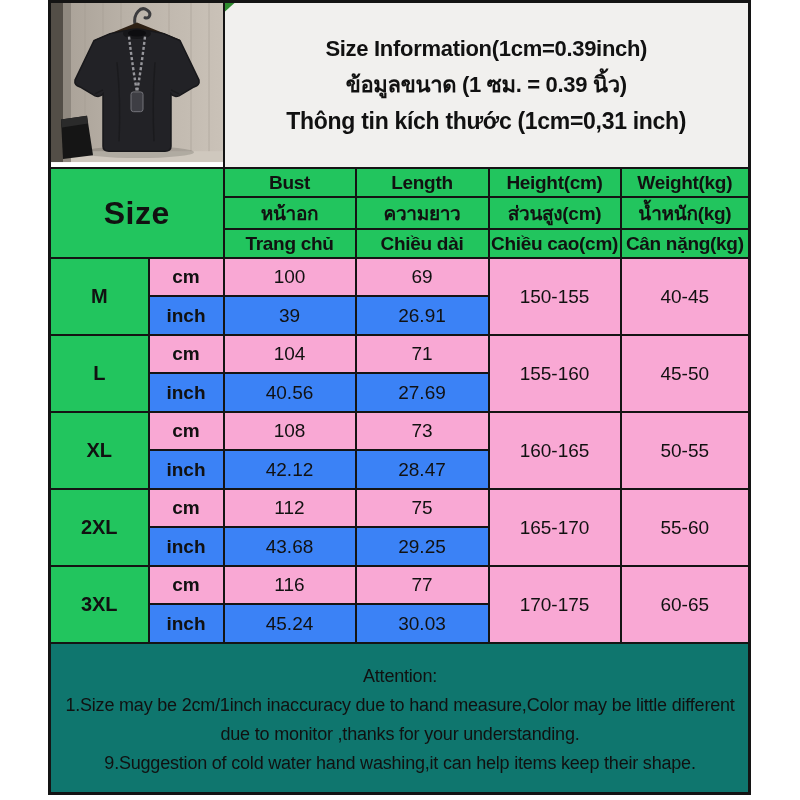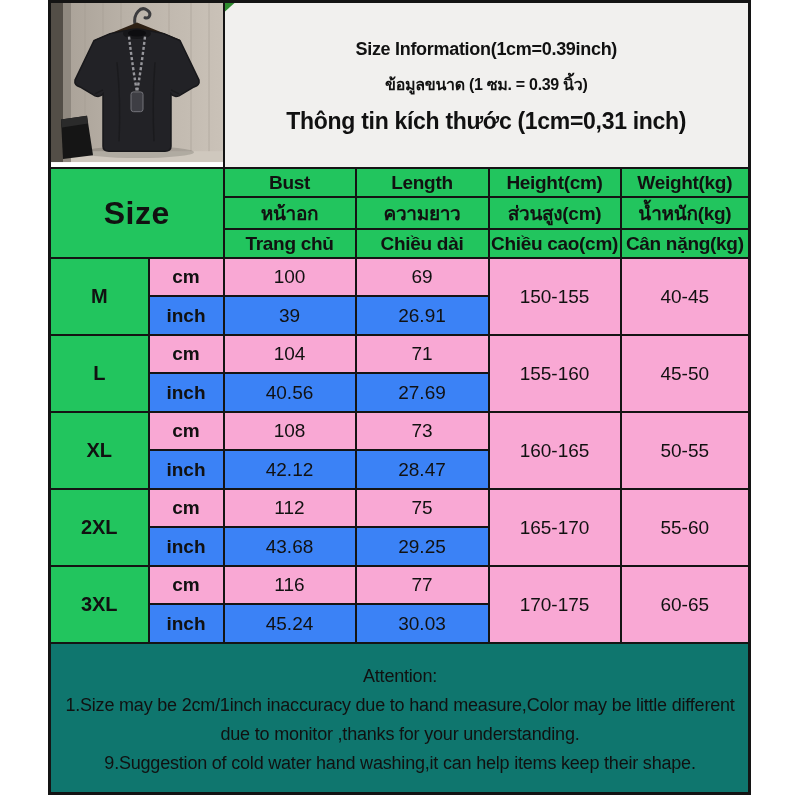--- a/index.html
+++ b/index.html
@@ -12,22 +12,22 @@
   .r-top{height:166px;}
   .r-head{height:29px;}
   .r-cm{height:38px;}
   .r-inch{height:39px;}
   .r-att{height:150px;}
   td.grp{border-top-width:3px;}
   td.photo-cell{padding:0;background:#ffffff;}
   td.photo-cell svg{display:block;}
   td.title-cell{background:#f1f0ee;position:relative;}
   .title-lines{line-height:36px;font-weight:bold;letter-spacing:-0.3px;}
-  .title-en{font-size:18px;}
-  .title-th{font-size:16px;}
+  .title-en{font-size:22px;}
+  .title-th{font-size:22px;}
   .title-vi{font-size:23px;}
   .corner-flag{position:absolute;top:0;left:0;width:10px;height:9px;background:#2e8b2e;
     clip-path:polygon(0 0,100% 0,0 100%);}
   td.gray{background:#22c55e;}
   td.lightrow{background:#f9a8d4;}
   td.white{background:#3b82f6;}
   .size-corner{font-size:32px;font-weight:bold;letter-spacing:0.5px;}
   .colhead{font-size:19px;font-weight:bold;letter-spacing:-0.3px;}
   .size-label{font-size:20px;font-weight:bold;}
   .unit-label{font-size:19px;font-weight:bold;}

